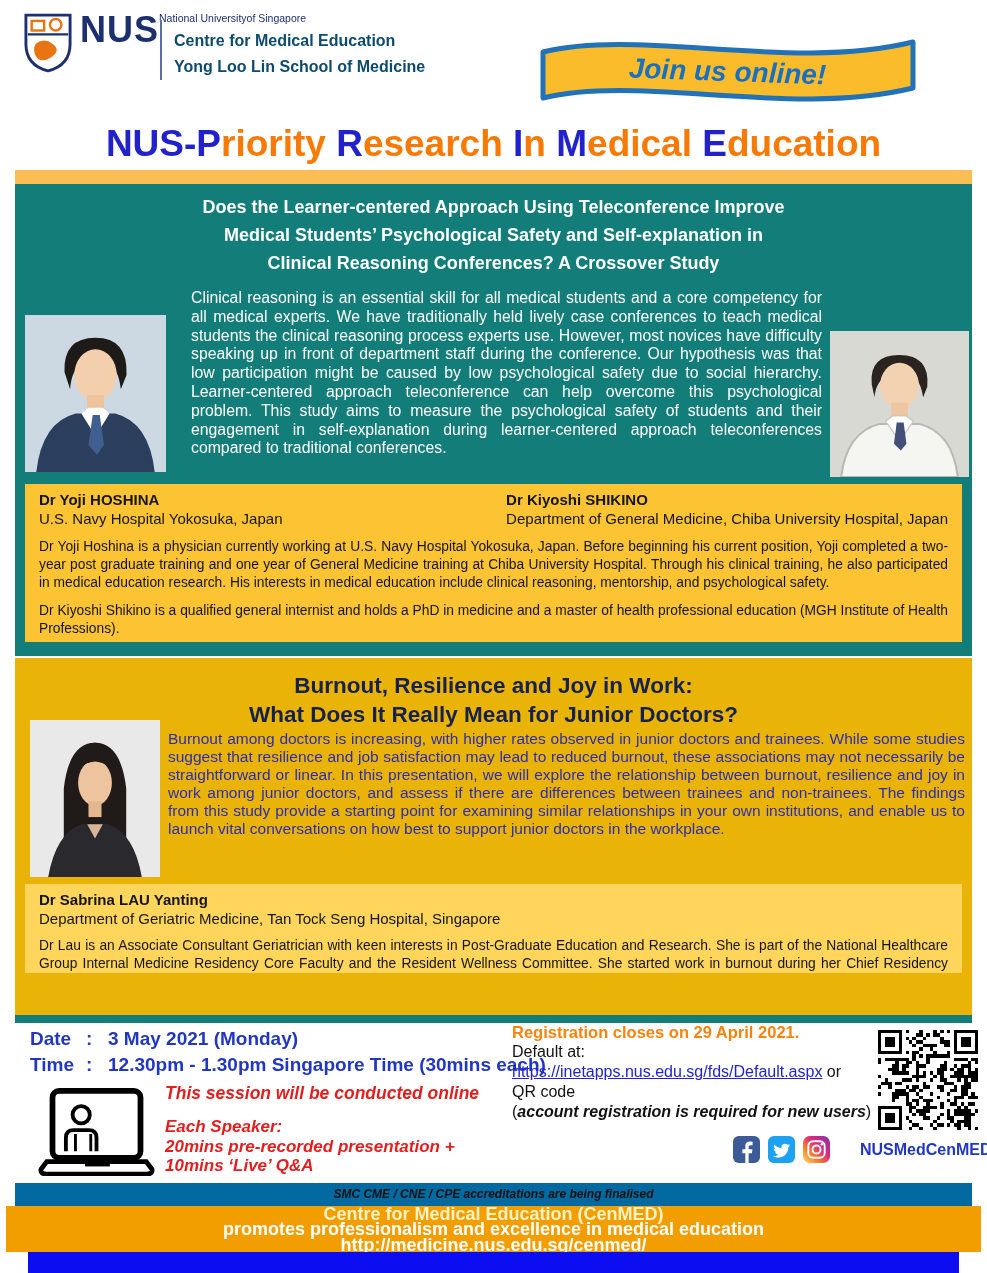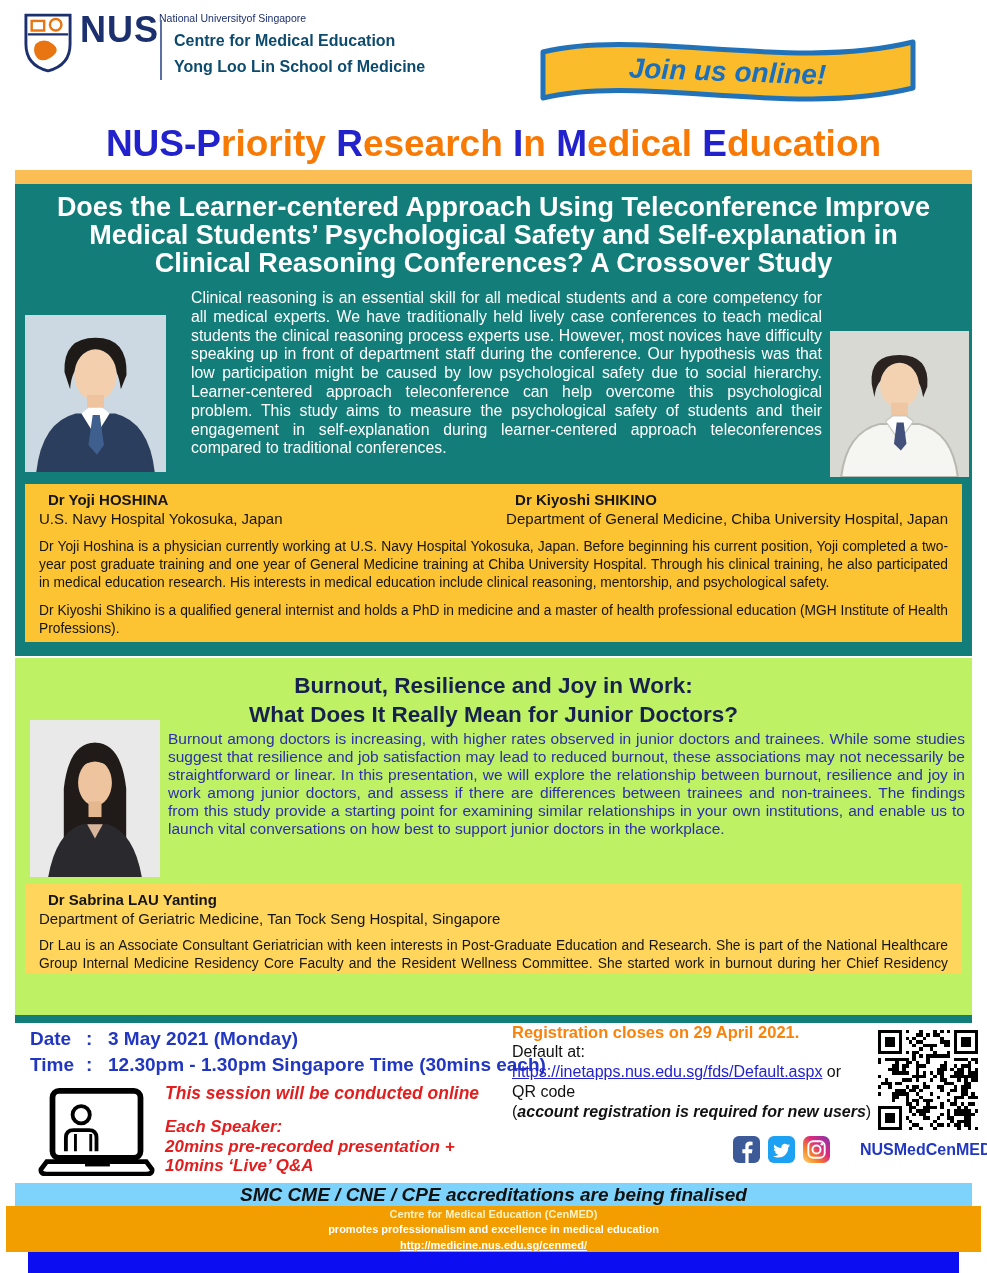--- a/index.html
+++ b/index.html
@@ -22,37 +22,37 @@
 
   
   .main-title { position:absolute; left:0; top:123px; width:100%; text-align:center;
     font-size:37px; font-weight:bold; letter-spacing:0; white-space:nowrap; }
 
   .stripe-gold { position:absolute; left:15px; right:15px; top:170px; height:14px; background:#FBBE55; }
 
   
   .section1 { position:absolute; left:15px; right:15px; top:184px; height:472px; background:#137E79; }
   .s1-title { position:absolute; left:0; right:0; top:9px; text-align:center; color:#ffffff;
-    font-size:27px; font-weight:bold; line-height:28px; }
+    font-size:18px; font-weight:bold; line-height:28px; }
   .photo { position:absolute; overflow:hidden; }
   .photo svg { width:100%; height:100%; display:block; }
   .s1-photo-left  { left:10px; top:131px; width:141px; height:157px; }
   .s1-photo-right { right:3px; top:147px; width:139px; height:146px; }
   .s1-abstract { position:absolute; left:176px; top:105px; width:631px; color:#ffffff;
     font-size:15.8px; line-height:18.8px; text-align:justify; }
   .s1-box { position:absolute; left:10px; right:10px; top:300px; height:158px; background:#FCC433;
     padding:6px 14px; color:#151515; overflow:hidden; }
   .spk-row { display:flex; justify-content:space-between; }
   .spk { font-size:15px; line-height:19px; }
-  .spk .spk-name { font-weight:bold;margin-left:9px; }
+  .spk .spk-name { font-weight:bold; }
   .spk.right { text-align:left; }
   .bio { margin-top:10px; font-size:13.8px; line-height:18px; text-align:justify; }
 
   
-  .section2 { position:absolute; left:15px; right:15px; top:658px; height:357px; background:#bef264; }
+  .section2 { position:absolute; left:15px; right:15px; top:658px; height:357px; background:#eab308; }
   .s2-title { position:absolute; left:0; right:0; top:13px; text-align:center; color:#16214d;
     font-size:22.5px; font-weight:bold; line-height:29px; }
   .s2-photo { left:15px; top:62px; width:130px; height:157px; }
   .s2-abstract { position:absolute; left:153px; top:72px; width:797px; color:#2D2DB0;
     font-size:15.5px; line-height:18px; text-align:justify; }
   .s2-box { position:absolute; left:10px; right:10px; top:226px; height:89px; background:#FFD55C;
     padding:6px 14px; color:#151515; overflow:hidden; }
   .s2-box .bio { margin-top:9px; }
 
   .stripe-teal { position:absolute; left:15px; right:15px; top:1015px; height:8px; background:#137E79; }
@@ -73,24 +73,24 @@
   .reg-note-italic { font-weight:bold; font-style:italic; }
 
   .qr { position:absolute; left:878px; top:1030px; width:100px; height:100px; }
   .qr svg { width:100%; height:100%; display:block; }
 
   .social { position:absolute; left:733px; top:1136px; display:flex; align-items:center; gap:8px; }
   .social .icon { width:27px; height:27px; cursor:pointer; }
   .social-handle { color:#2137C2; font-weight:bold; font-size:16px; margin-left:22px; }
 
   
-  .f-gold { position:absolute; left:15px; right:15px; top:1183px; height:23px; background:#7dd3fc;
-    text-align:center; color:#111; font-size:19px; font-weight:bold; font-style:italic; line-height:23px; }
+  .f-gold { position:absolute; left:15px; right:15px; top:1183px; height:23px; background:#0369a1;
+    text-align:center; color:#111; font-size:12px; font-weight:bold; font-style:italic; line-height:23px; }
   .f-orange { position:absolute; left:6px; right:6px; top:1206px; height:46px; background:#F29D00;
-    text-align:center; color:#ffffff; font-weight:bold; font-size:11px; line-height:15.3px; padding-top:1px; }
+    text-align:center; color:#ffffff; font-weight:bold; font-size:18px; line-height:15.3px; padding-top:1px; }
   .f-line1 { color:#FFF3C4; }
   .f-url { text-decoration:underline; cursor:pointer; }
   .f-blue { position:absolute; left:28px; right:28px; top:1252px; height:21px; background:#0D0DF2; }
 </style>
 </head>
 <body>
 
 <div class="page">
 
   <div class="logo-block">

